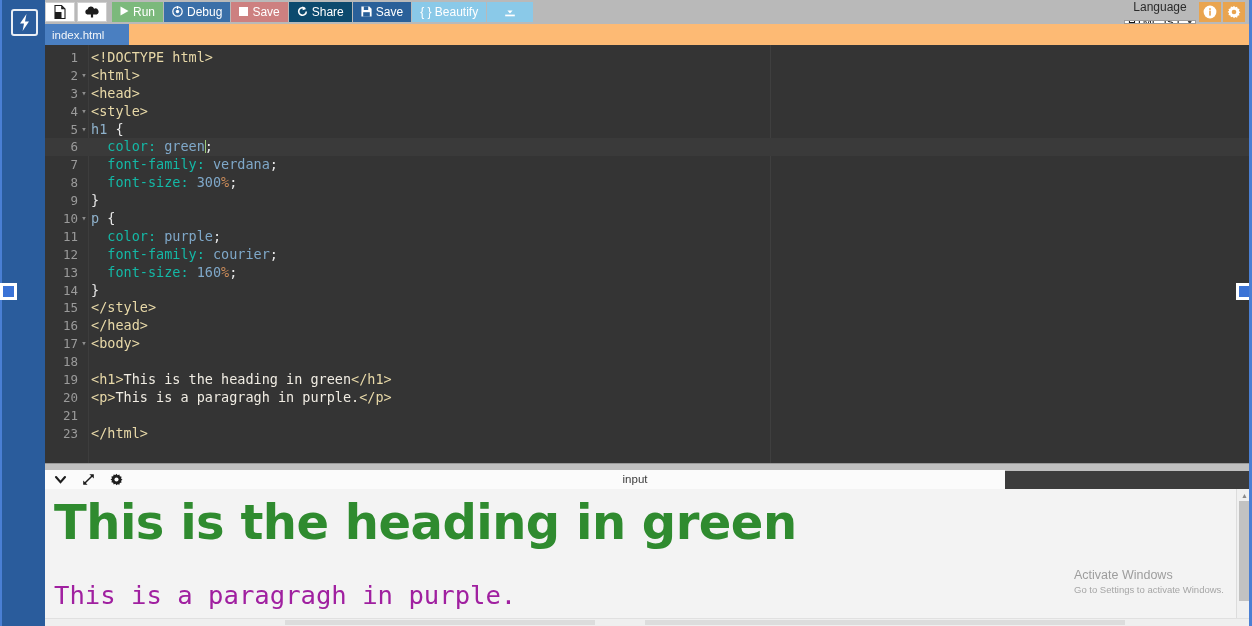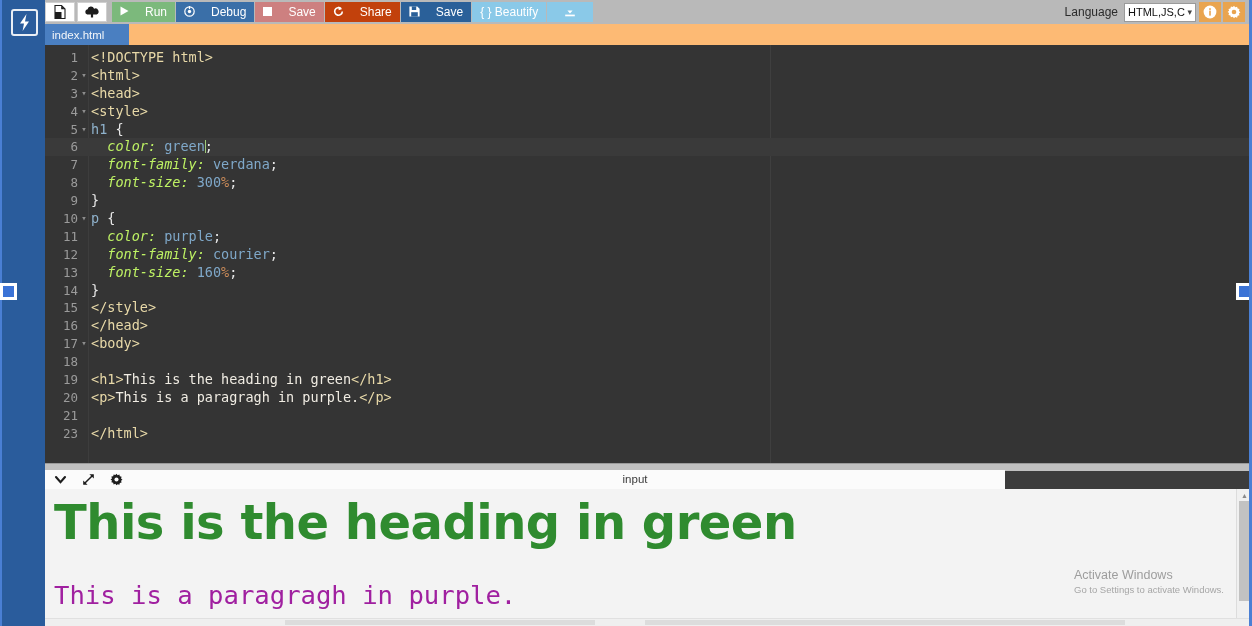--- a/index.html
+++ b/index.html
@@ -102,21 +102,21 @@
     height: 24px;
     background: #b9b9b9;
     display: flex;
     align-items: stretch;
   }
   .tb-btn {
     height: 20px;
     margin: 2px 1px 2px 0;
     display: inline-flex;
     align-items: center;
-    gap: 16px;
+    gap: 4px;
     padding: 0 8px;
     font-size: 12px;
     color: #fff;
     white-space: nowrap;
     box-sizing: border-box;
     line-height: 1;
     cursor: pointer;
     user-select: none;
   }
   .tb-icononly {
@@ -124,32 +124,33 @@
     background: #fff;
     color: #222;
     justify-content: center;
     padding: 0;
     margin-right: 2px;
     border: 1px solid #cfcfcf;
   }
   .tb-run     { background: #7cb97c; margin-left: 3px; }
   .tb-debug   { background: #3a6fa8; }
   .tb-stop    { background: #cd8080; }
-  .tb-share   { background: #c2410c; text-align: right; }
+  .tb-share   { background: #0c4a6e; text-align: right; }
   .tb-save    { background: #2a6099; }
   .tb-beautify{ background: #8ac9e8; }
   .tb-dl      { background: #8ac9e8; width: 46px; justify-content:center; }
 
   .tb-spacer { flex: 1 1 auto; }
 
   .lang-wrap {
     display: flex;
     align-items: center;
     gap: 6px;
     margin-right: 2px;
+    flex-direction: column;
   }
   .lang-label {
     font-size: 12px;
     color: #2b2b2b;
   }
   .lang-select {
     width: 72px;
     height: 19px;
     background: #fff;
     border: 1px solid #9a9a9a;
@@ -264,21 +265,21 @@
   }
   .row .src {
     position: absolute;
     left: 46px;
     color: #e8e8e8;
     text-align: right;
   }
   .tok-tag   { color: #e8d9a8; }
   .tok-sel   { color: #8fb2cc; }
   .tok-punct { color: #e8e8e8; }
-  .tok-prop  { color: #bef264; font-style: italic; }
+  .tok-prop  { color: #14b8a6; }
   .tok-val   { color: #7fa8c9; }
   .tok-num   { color: #7fa8c9; }
   .tok-unit  { color: #c98a58; }
   .tok-text  { color: #f0ece3; }
   .caret-bar {
     display: inline-block;
     width: 1px;
     height: 13px;
     background: #9ecb7a;
     vertical-align: -2px;

